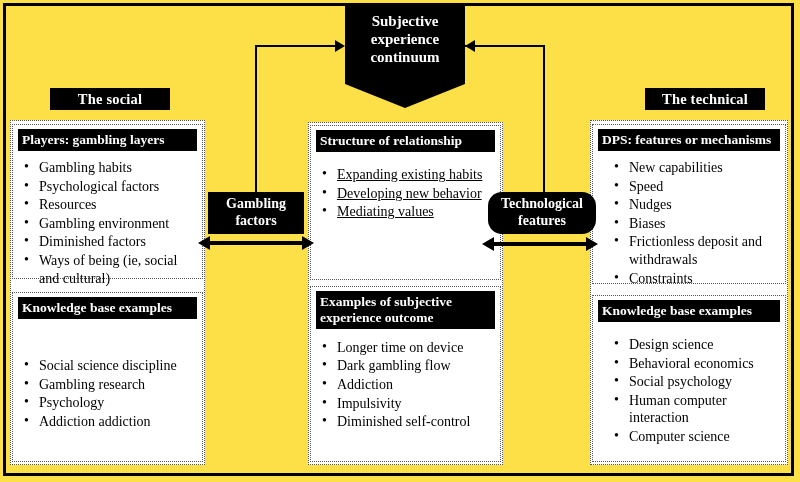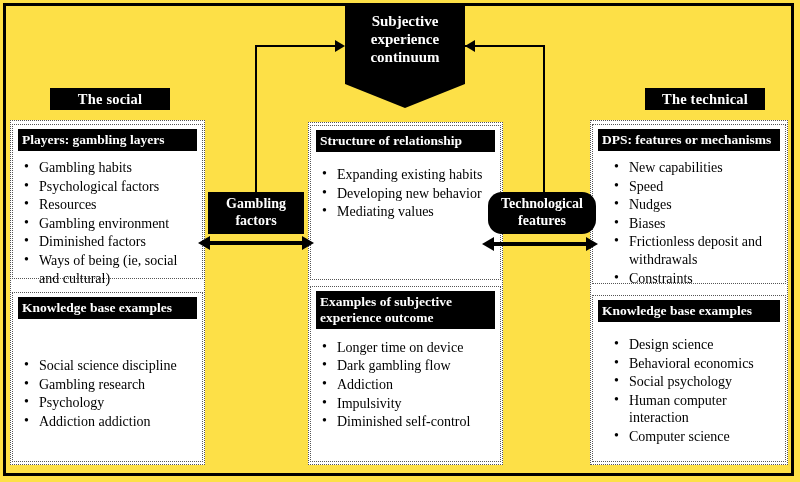--- a/index.html
+++ b/index.html
@@ -229,21 +229,21 @@
       <li>Gambling research</li>
       <li>Psychology</li>
       <li>Addiction addiction</li>
     </ul>
   </div>
 
   <div class="column" style="left:308px; top:122px; width:195px; height:343px;"></div>
 
   <div class="panel" style="left:310px; top:125px; width:191px; height:155px;">
     <div class="panel-header">Structure of relationship</div>
-    <ul class="panel-list" style="padding-top:14px;">
+    <ul class="panel-list" style="padding-top:14px;text-decoration:underline;">
       <li>Expanding existing habits</li>
       <li>Developing new behavior</li>
       <li>Mediating values</li>
     </ul>
   </div>
 
   <div class="panel" style="left:310px; top:286px; width:191px; height:176px;">
     <div class="panel-header">Examples of subjective experience outcome</div>
     <ul class="panel-list" style="padding-top:10px;">
       <li>Longer time on device</li>

